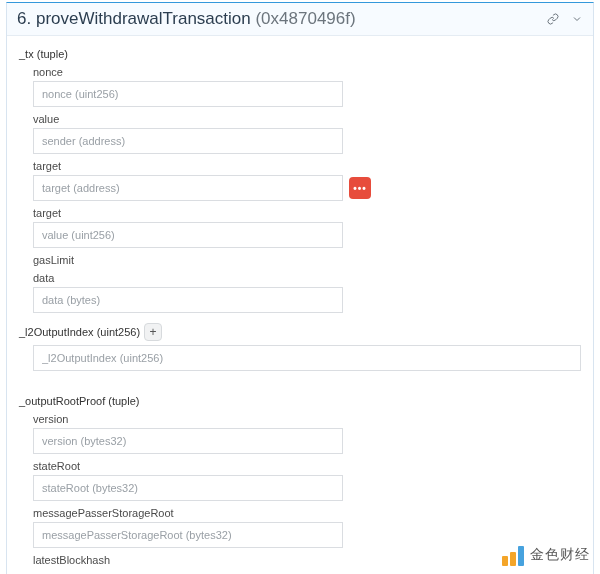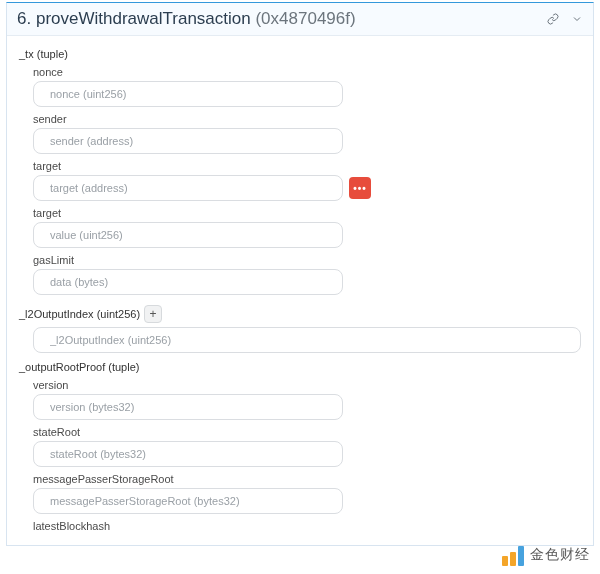--- a/index.html
+++ b/index.html
@@ -51,23 +51,23 @@
       margin-top: 6px;
     }
     .input-row {
       display: flex;
       align-items: center;
       gap: 6px;
       margin-bottom: 4px;
     }
     .text-input {
       width: 100%;
-      padding: 6px 16px;
+      padding: 6px 8px;
       border: 1px solid #dadde1;
-      border-radius: 8px;
+      border-radius: 0;
       font-size: 11px;
       color: #333;
       background: #fff;
     }
     .text-input::placeholder { color: #9aa0a6; }
     .narrow-input { max-width: 310px; }
     .full-input { max-width: 100%; }
     .wallet-badge {
       background: #e74c3c;
       color: white;
@@ -142,54 +142,55 @@
 
   <div class="panel-body">
 
     <div class="section-label">_tx (tuple)</div>
     <div class="indented">
       <div class="field-label">nonce</div>
       <div class="input-row">
           <input class="text-input narrow-input" placeholder="nonce (uint256)" style="">
         </div>
 
-      <div class="field-label">sender</div>
+      <div class="field-label">value</div>
       <div class="input-row">
           <input class="text-input narrow-input" placeholder="sender (address)" style="">
         </div>
 
       <div class="field-label">target</div>
       <div class="input-row">
         <input class="text-input narrow-input" placeholder="target (address)" style="">
         <span class="wallet-badge">•••</span>
       </div>
 
       <div class="field-label">target</div>
       <div class="input-row">
           <input class="text-input narrow-input" placeholder="value (uint256)" style="">
         </div>
 
       <div class="field-label">gasLimit</div>
 
+      <div class="field-label">data</div>
       <div class="input-row">
           <input class="text-input narrow-input" placeholder="data (bytes)" style="">
         </div>
     </div>
 
     <div class="section-label" style="margin-top:10px">
       <span>_l2OutputIndex (uint256)</span>
       <span class="plus-badge">+</span>
     </div>
     <div class="indented">
       <div class="input-row">
           <input class="text-input full-input" placeholder="_l2OutputIndex (uint256)" style="">
         </div>
     </div>
 
-    <div class="section-label" style="margin-top:8px">_outputRootProof (tuple)</div>
+    <div class="section-label" style="margin-top:24px">_outputRootProof (tuple)</div>
     <div class="indented">
       <div class="field-label">version</div>
       <div class="input-row">
           <input class="text-input narrow-input" placeholder="version (bytes32)" style="">
         </div>
 
       <div class="field-label">stateRoot</div>
       <div class="input-row">
           <input class="text-input narrow-input" placeholder="stateRoot (bytes32)" style="">
         </div>

